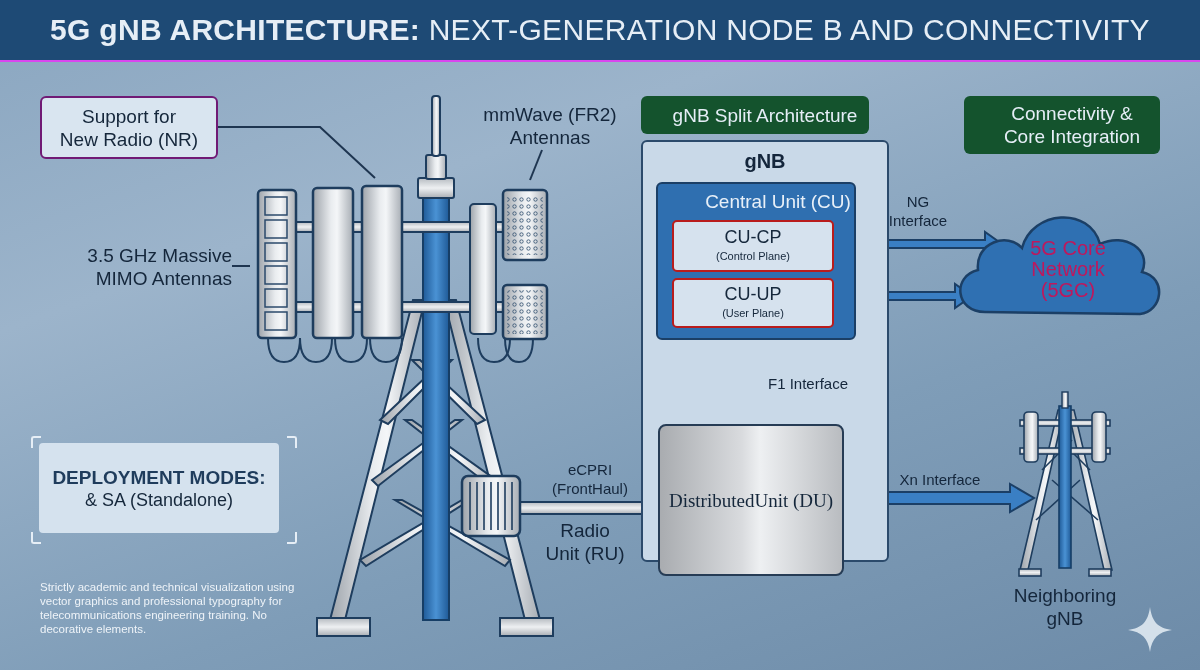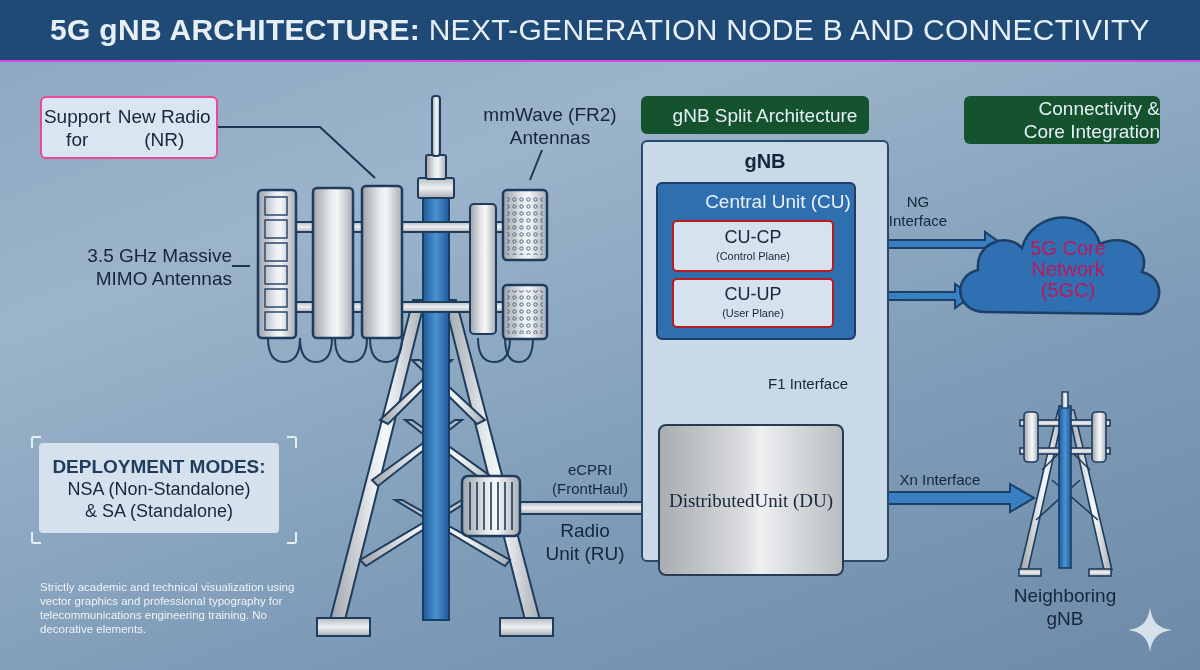--- a/index.html
+++ b/index.html
@@ -16,26 +16,26 @@
     border-bottom: 2px solid #d946ef;
     display: flex; align-items: center; justify-content: center;
   }
   .header-title { font-size: 30px; color: #e6eef6; letter-spacing: 0.3px; font-family: "Liberation Sans", sans-serif; }
   .header-title .bold { font-weight: bold; }
   .header-title .light { font-weight: normal; }
 
   .label-box {
     position: absolute;
     background: #d9e5f0;
-    border: 2px solid #ec4899;
+    border: 2px solid #701a75;
     border-radius: 6px;
     text-align: center;
     color: #15273b;
     font-size: 19px; line-height: 23px;
-    display: flex; align-items: center; justify-content: center; flex-direction: row;
+    display: flex; align-items: center; justify-content: center; flex-direction: column;
   }
   .dark-box {
     position: absolute;
     background: #14532d;
     border-radius: 6px;
     color: #e6eef7;
     text-align: center;
     font-size: 19px; line-height: 23px;
     display: flex; align-items: center; justify-content: center; flex-direction: column; padding-left: 20px;
   }
@@ -267,21 +267,21 @@
 
 <div class="plain-text" style="left:540px; top:460px; width:100px; font-size:15px; line-height:19px;">
   <div>eCPRI</div>
   <div>(FrontHaul)</div>
 </div>
 <div class="plain-text" style="left:530px; top:519px; width:110px;">
   <div>Radio</div>
   <div>Unit (RU)</div>
 </div>
 
-<div class="dark-box" style="left:964px; top:96px; width:196px; height:48px;align-items:flex-end;">
+<div class="dark-box" style="left:964px; top:96px; width:196px; height:58px;">
   <span>Connectivity &amp;</span>
   <span>Core Integration</span>
 </div>
 
 <div class="plain-text" style="left:878px; top:192px; width:80px; font-size:15px; line-height:19px;">
   <div>NG</div>
   <div>Interface</div>
 </div>
 
 <div class="plain-text" style="left:1000px; top:238px; width:136px; color:#be185d; font-size:20px; line-height:21px;">
@@ -297,18 +297,17 @@
   <div>gNB</div>
 </div>
 
 <div class="deploy-wrap">
   <span class="bracket" style="left:0; top:0; border-width:2px 0 0 2px; border-radius:3px 0 0 0;"></span>
   <span class="bracket" style="right:-8px; top:0; border-width:2px 2px 0 0; border-radius:0 3px 0 0;"></span>
   <span class="bracket" style="left:0; top:96px; border-width:0 0 2px 2px; border-radius:0 0 0 3px;"></span>
   <span class="bracket" style="right:-8px; top:96px; border-width:0 2px 2px 0; border-radius:0 0 3px 0;"></span>
   <div class="deploy-box">
     <div class="deploy-title">DEPLOYMENT MODES:</div>
-    <div class="deploy-line">NSA (Non-Standalone)</div>
     <div class="deploy-line">&amp; SA (Standalone)</div>
   </div>
 </div>
 
 <div class="footnote">Strictly academic and technical visualization using vector graphics and professional typography for telecommunications engineering training. No decorative elements.</div>
 
 </body></html>

